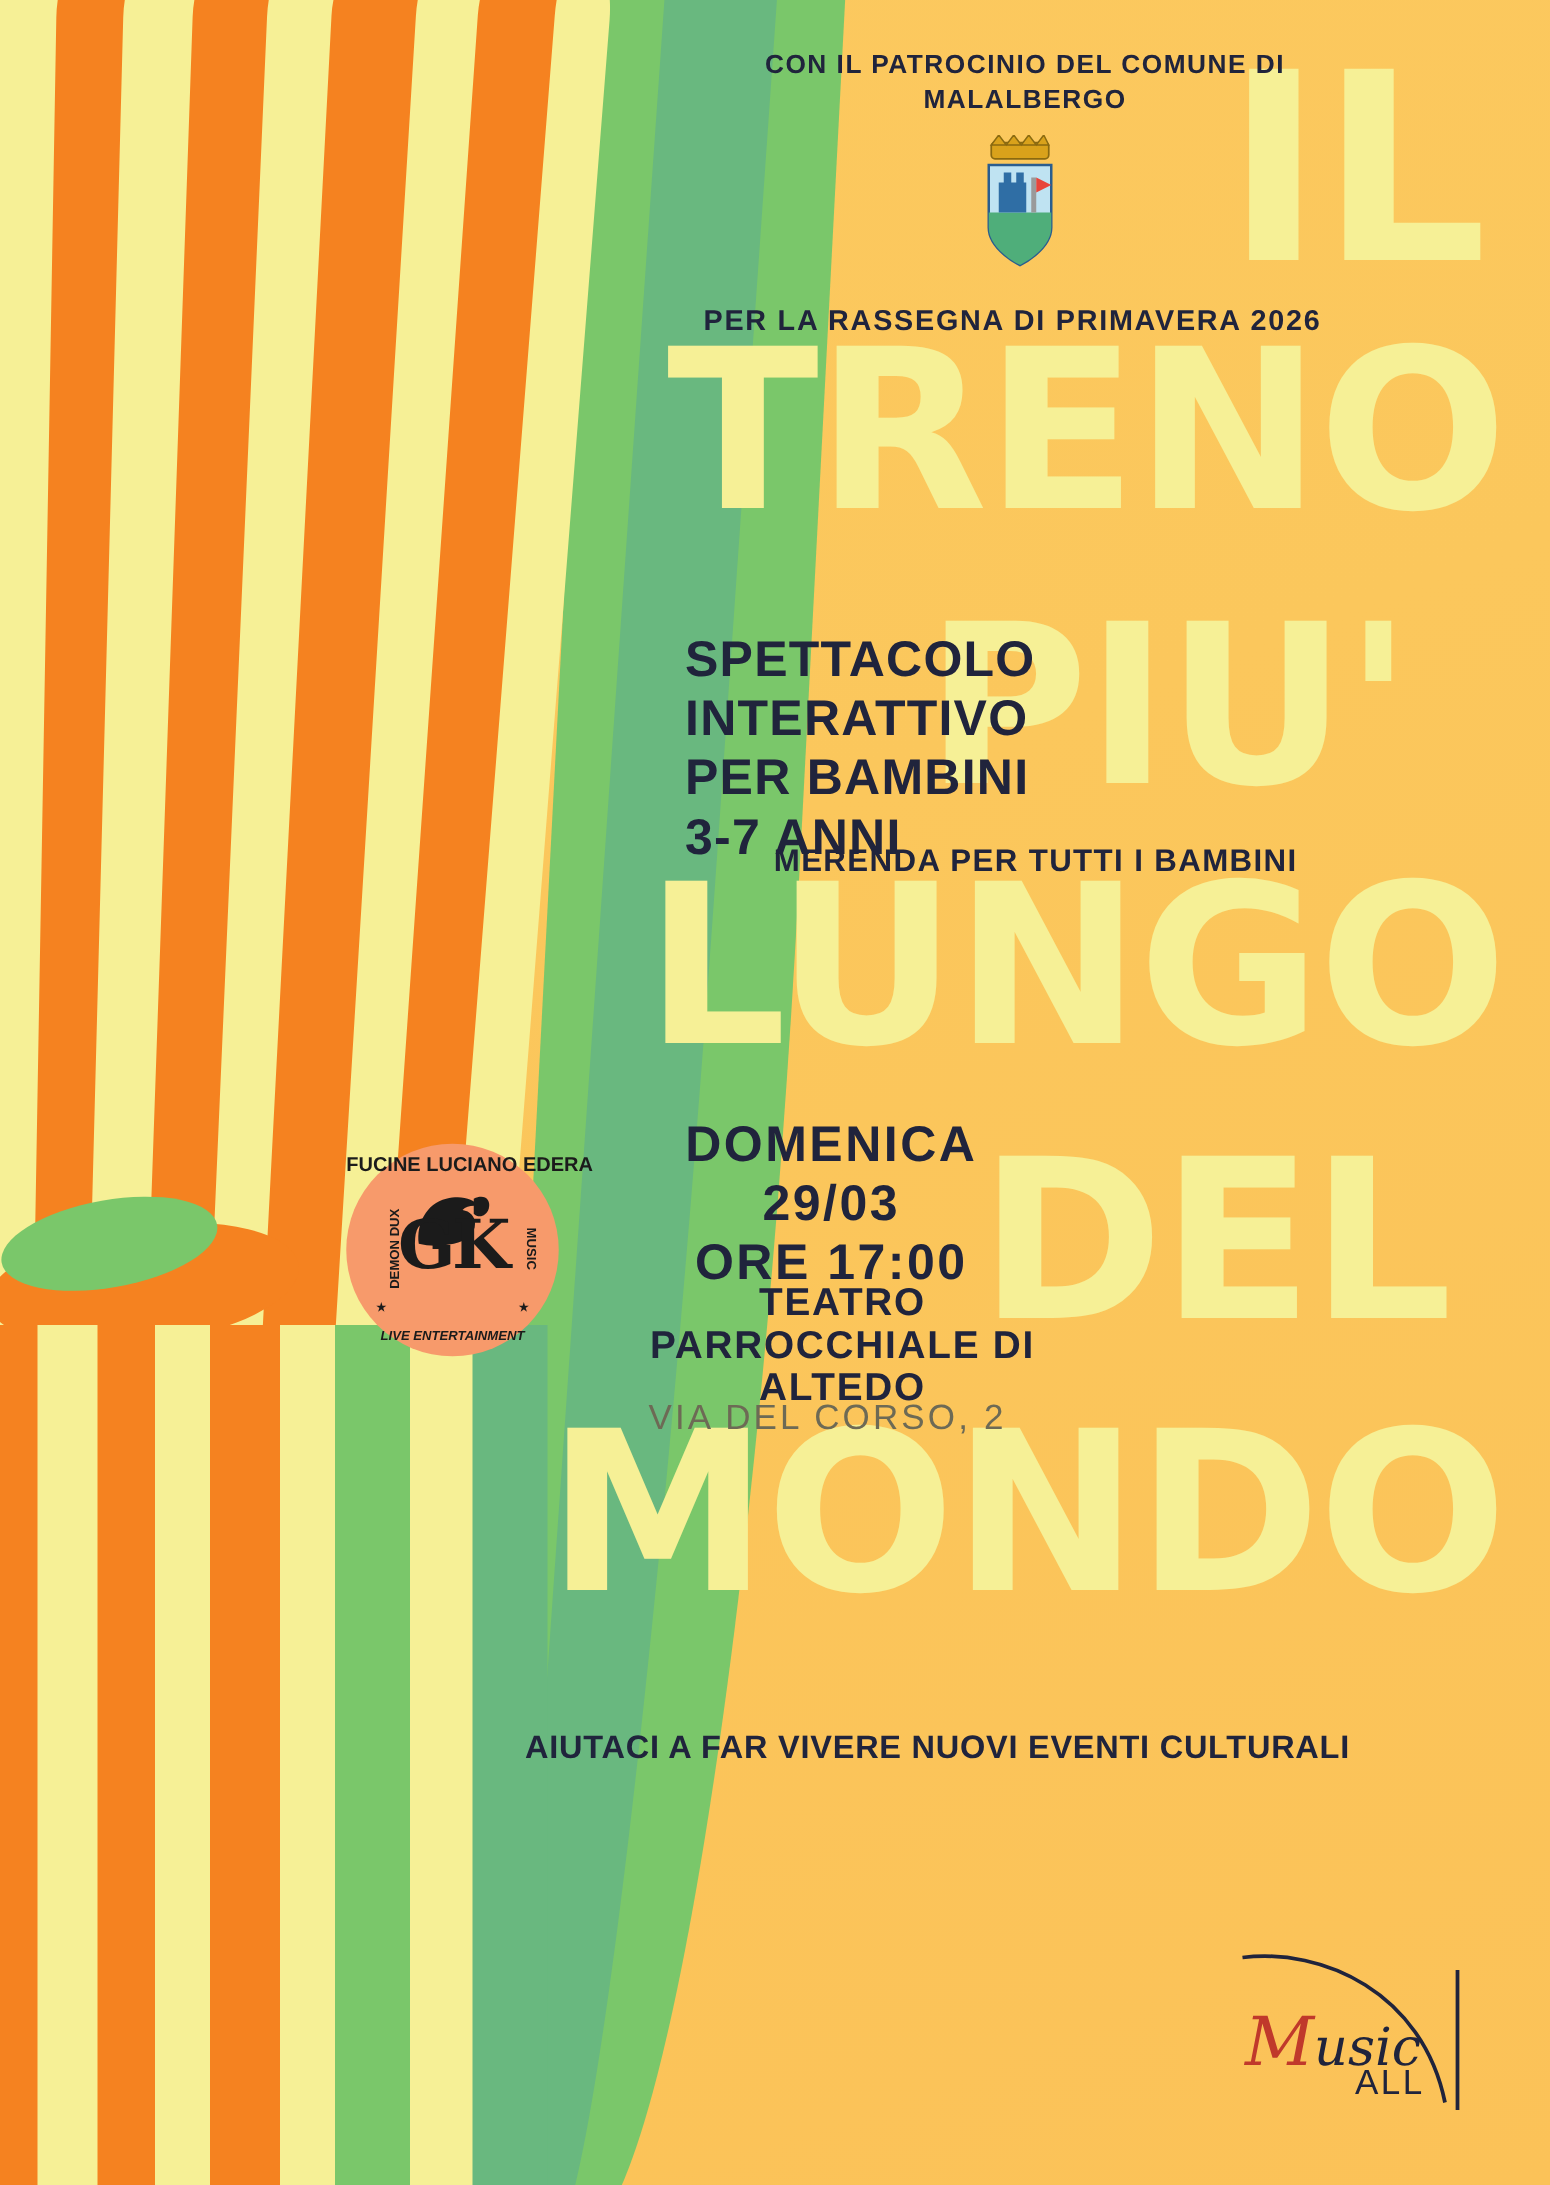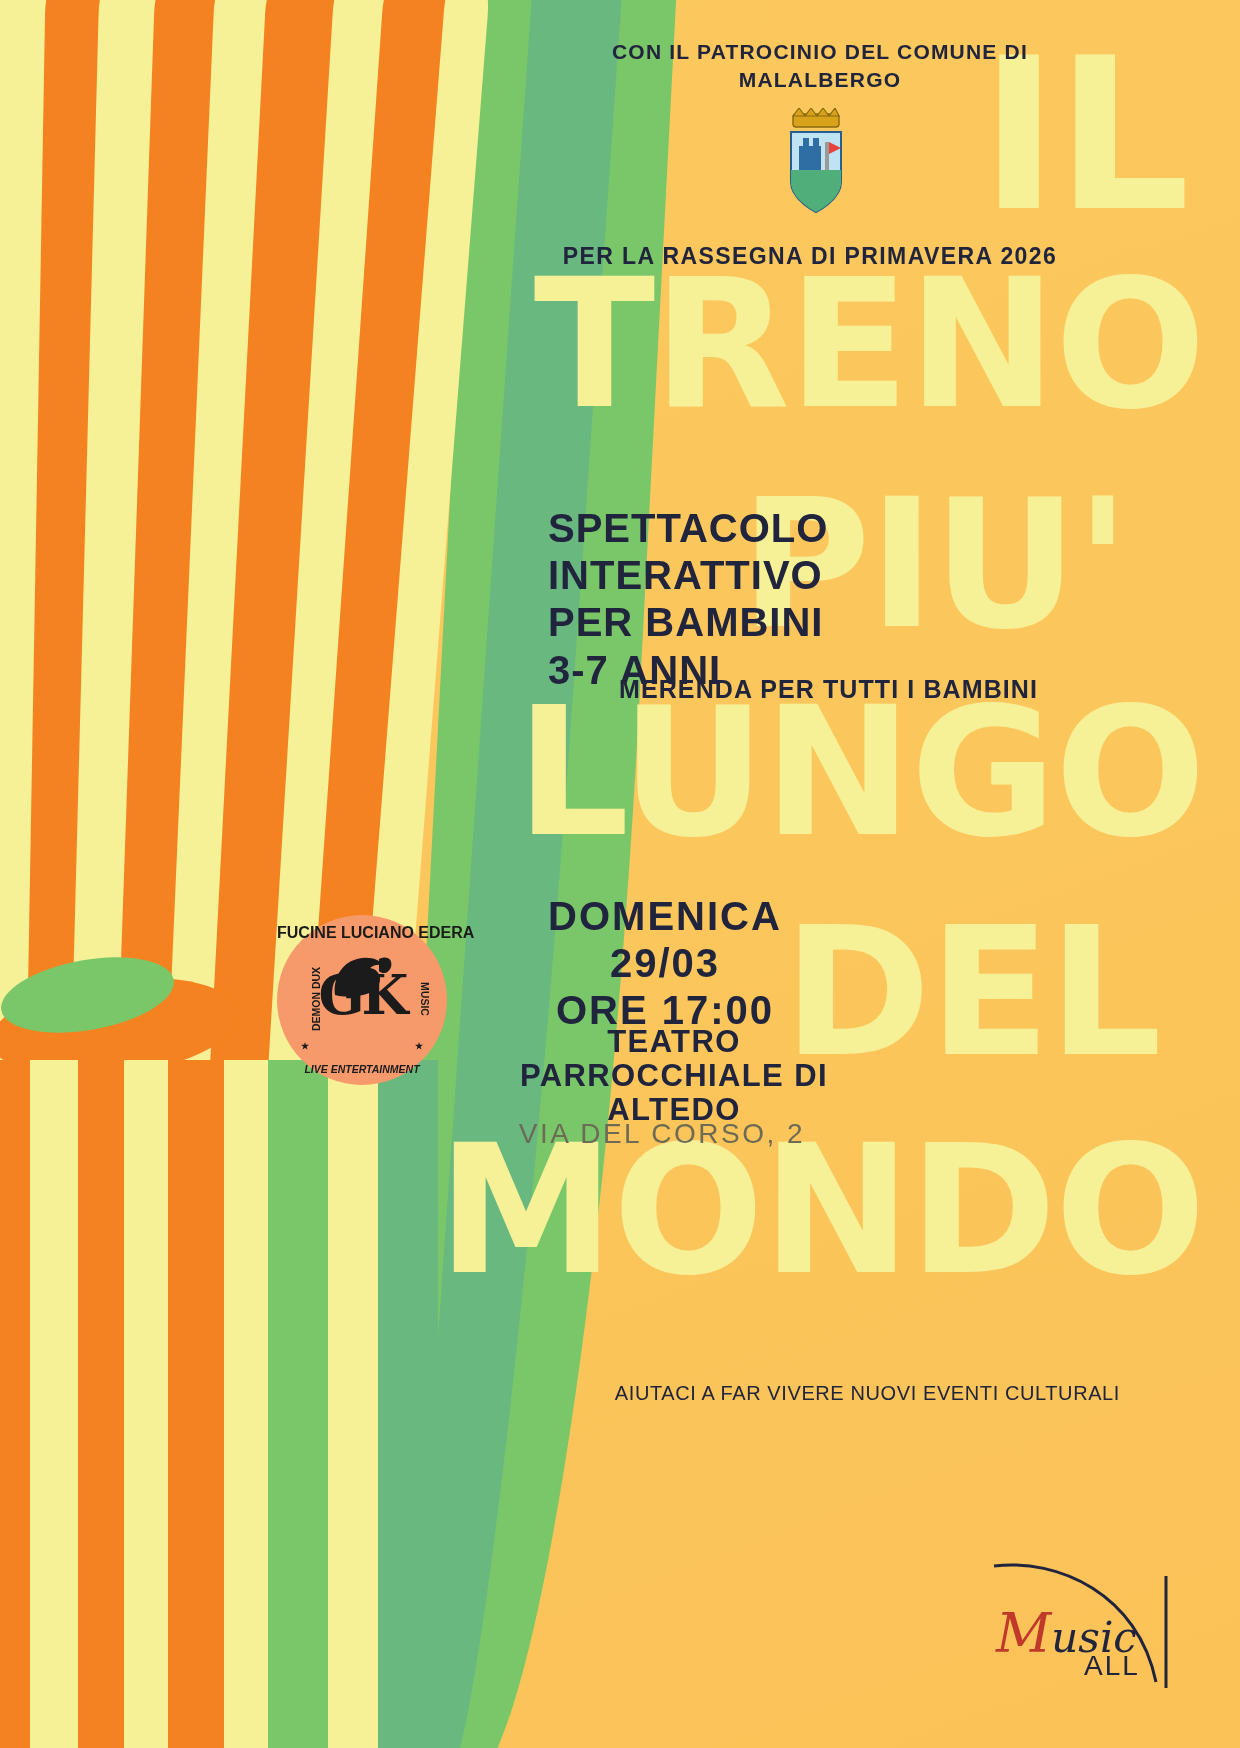--- a/index.html
+++ b/index.html
@@ -139,24 +139,24 @@
   }
   #offerta {
     left: 400px; top: 1338px; width: 700px;
     text-align: center;
     font-size: 38px;
     letter-spacing: 1.6px;
   }
   #offerta-sub {
     position: absolute;
     left: 380px; top: 1382px; width: 740px;
-    text-align: right;
-    color: #20243c;
-    font-weight: normal;
-    font-size: 20px;
+    text-align: center;
+    color: #20243c;
+    font-weight: bold;
+    font-size: 26px;
     letter-spacing: 0.6px;
   }
 
   
   .gk {
     position: absolute; left: 277px; top: 915px;
     width: 170px; height: 170px;
     border-radius: 50%;
     background: #f79a6b;
   }

